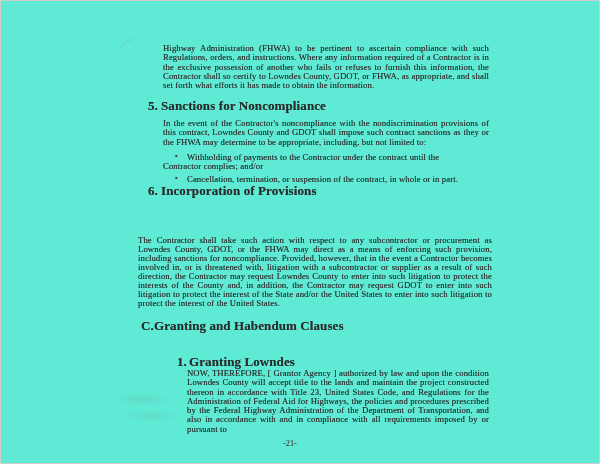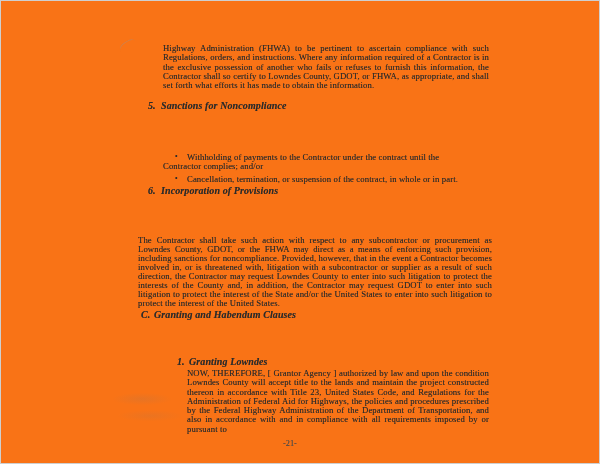--- a/index.html
+++ b/index.html
@@ -4,43 +4,42 @@
 <style>
   html, body {
     margin: 0;
     padding: 0;
     background: #e8e8e8;
   }
   .page {
     position: relative;
     width: 600px;
     height: 464px;
-    background: #f97316;
+    background: #5eead4;
     border: 1px solid #cfcfcf;
     box-sizing: border-box;
     font-family: "Liberation Serif", "DejaVu Serif", serif;
     color: #2b2b2b;
     overflow: hidden;
   }
   .blk {
     position: absolute;
     font-size: 8.7px;
     line-height: 9.3px;
     text-shadow: 0 0 0.5px rgba(45,45,45,0.55);
     letter-spacing: 0.1px;
   }
   .just {
     text-align: justify;
     text-justify: inter-word;
   }
   .heading {
     font-weight: bold;
-    font-size: 10px;
+    font-size: 13px;
     white-space: nowrap;
-    font-style: italic;
   }
   .marker {
     display: inline-block;
     width: 13px;
     font-weight: bold;
   }
   .bullet-line {
     text-indent: 12px;
   }
   .bullet-marker {
@@ -90,37 +89,38 @@
 <div class="page">
 
   <div class="pencil-mark"></div>
 
   <div class="blk just" style="left:162px; top:43px; width:326px;">Highway Administration (FHWA) to be pertinent to ascertain compliance with such Regulations, orders, and instructions.  Where any information required of a Contractor is in the exclusive possession of another who fails or refuses to furnish this information, the Contractor shall so certify to Lowndes County, GDOT, or FHWA, as appropriate, and shall set forth what efforts it has made to obtain the information.</div>
 
   <div class="blk heading" style="left:147px; top:100px;">
     <span class="marker">5.</span><span>Sanctions for Noncompliance</span>
   </div>
 
+  <div class="blk just" style="left:162px; top:118px; width:326px;">In the event of the Contractor's noncompliance with the nondiscrimination provisions of this contract, Lowndes County and GDOT shall impose such contract sanctions as they or the FHWA may determine to be appropriate, including, but not limited to:</div>
 
   <div class="blk bullet-line" style="left:162px; top:173px; width:330px;">
     <span class="bullet-marker">•</span><span>Cancellation, termination, or suspension of the contract, in whole or in part.</span>
   </div>
 
   <div class="blk bullet-line" style="left:162px; top:151px; width:302px;">
     <span class="bullet-marker">•</span><span>Withholding of payments to the Contractor under the contract until the Contractor complies; and/or</span>
   </div>
 
   <div class="blk heading" style="left:147px; top:185px;">
     <span class="marker">6.</span><span>Incorporation of Provisions</span>
   </div>
 
 
   <div class="blk just" style="left:137px; top:235px; width:354px; line-height:9.0px;">The Contractor shall take such action with respect to any subcontractor or procurement as Lowndes County, GDOT, or the FHWA may direct as a means of enforcing such provision, including sanctions for noncompliance.  Provided, however, that in the event a Contractor becomes involved in, or is threatened with, litigation with a subcontractor or supplier as a result of such direction, the Contractor may request Lowndes County to enter into such litigation to protect the interests of the County and, in addition, the Contractor may request GDOT to enter into such litigation to protect the interest of the State and/or the United States to enter into such litigation to protect the interest of the United States.</div>
 
-  <div class="blk heading" style="left:140px; top:309px;">
+  <div class="blk heading" style="left:140px; top:320px;">
     <span class="marker">C.</span><span>Granting and Habendum Clauses</span>
   </div>
 
 
   <div class="blk heading" style="left:176px; top:356px;">
     <span class="marker" style="width:12px;">1.</span><span>Granting Lowndes</span>
   </div>
 
   <div class="blk just" style="left:186px; top:368px; width:302px;">NOW, THEREFORE, [ Grantor Agency ] authorized by law and upon the condition Lowndes County will accept title to the lands and maintain the project constructed thereon in accordance with Title 23, United States Code, and Regulations for the Administration of Federal Aid for Highways, the policies and procedures prescribed by the Federal Highway Administration of the Department of Transportation, and also in accordance with and in compliance with all requirements imposed by or pursuant to</div>
 

